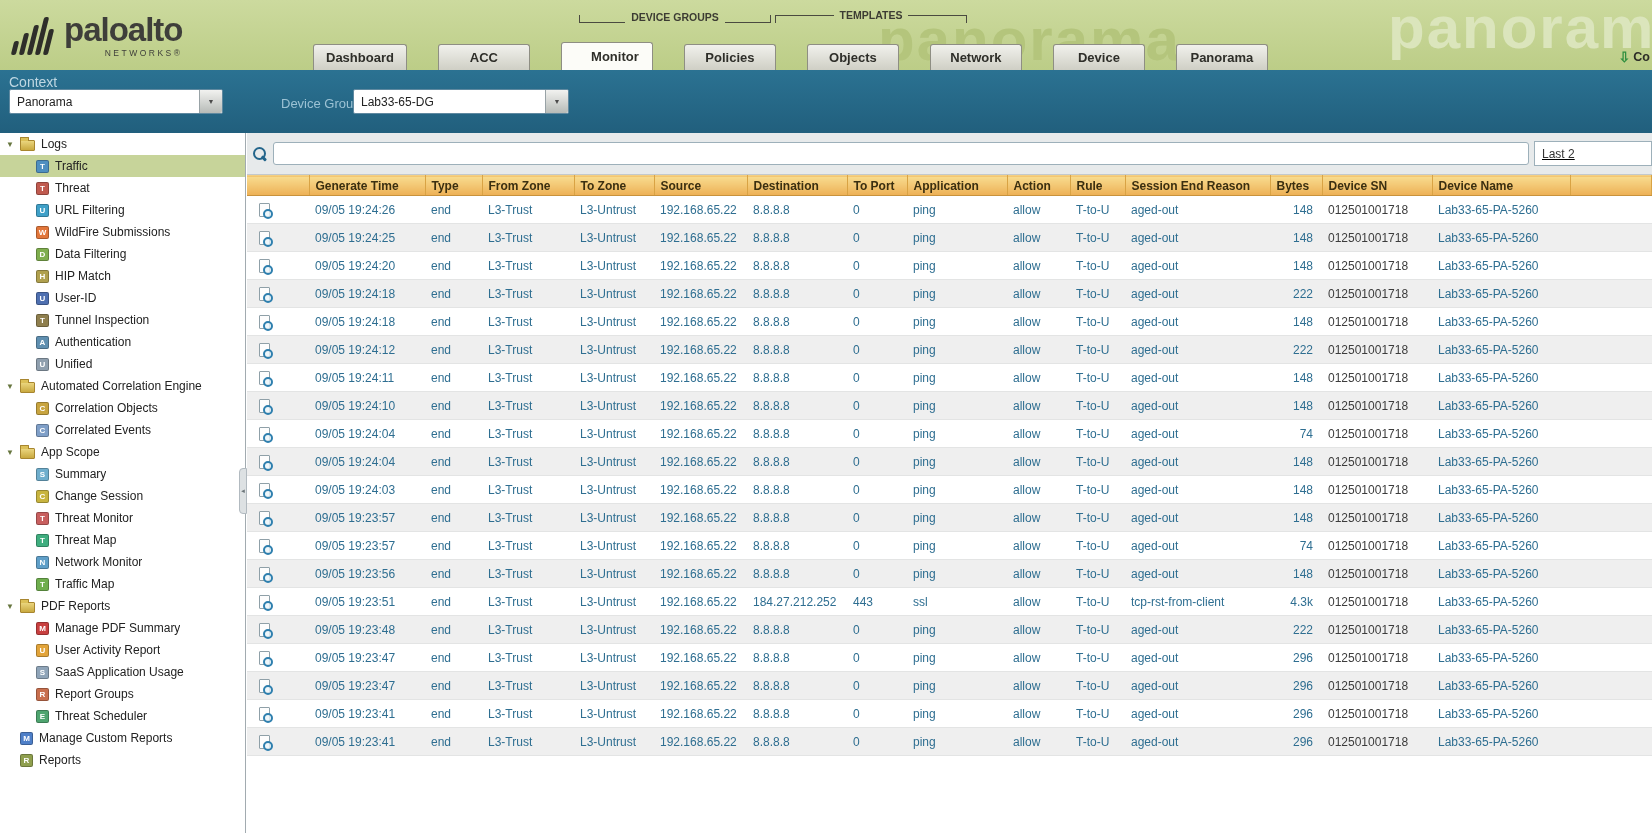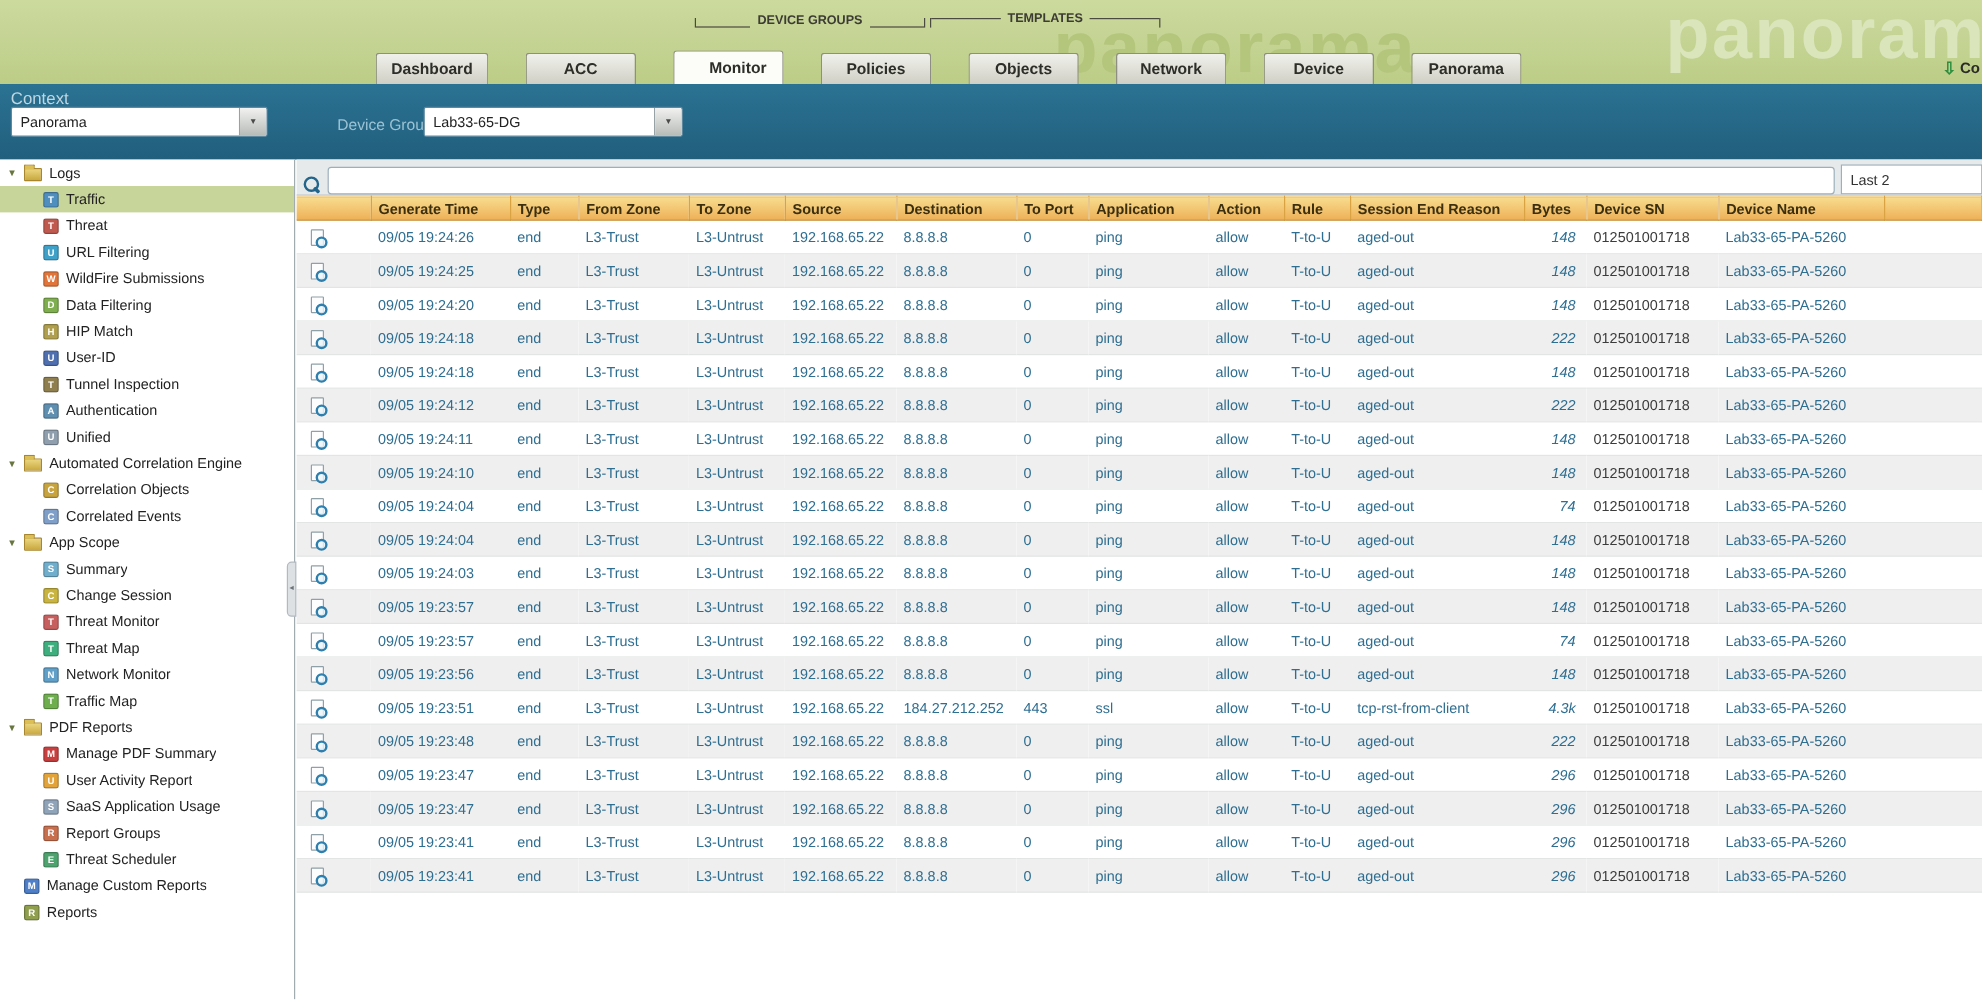--- a/index.html
+++ b/index.html
@@ -70,58 +70,71 @@
   .ticon.folder:before { content:""; position:absolute; top:-4px; left:-1px; width:7px; height:3px;
     background:#dcc057; border:1px solid #a8862f; border-bottom:none; border-radius:1px 1px 0 0; }
   .tree-label { overflow:hidden; text-overflow:ellipsis; }
 
   .collapse-handle { position:absolute; left:239px; top:468px; width:8px; height:46px; z-index:5;
     background:#dde1e3; border:1px solid #b2bac0; border-radius:4px 0 0 4px;
     display:flex; align-items:center; justify-content:center; font-size:6px; color:#6a7478; cursor:pointer; }
 
   
   .main { position:absolute; top:133px; left:247px; width:1405px; height:700px; background:#ffffff; overflow:hidden; }
-  .search-row { height:30px; background:#e7eaeb; border-bottom:1px solid #c3c9cc;
-    display:flex; align-items:flex-end; padding:0 0 0 5px; gap:5px; }
+  .search-row { height:42px; background:#e7eaeb; border-bottom:1px solid #c3c9cc;
+    display:flex; align-items:center; padding:0 0 0 5px; gap:5px;text-decoration:underline; }
   .mag { width:16px; height:16px; position:relative; flex:none; }
   .mag:before { content:""; position:absolute; width:9px; height:9px; border:2px solid #23658b;
     border-radius:50%; left:1px; top:1px; }
   .mag:after { content:""; position:absolute; width:6px; height:2.5px; background:#23658b;
     transform:rotate(45deg); left:9px; top:11px; border-radius:1px; }
   .search-input { flex:1; height:23px; border:1px solid #9db0ba; background:#ffffff; border-radius:3px;
     padding:0 7px; font-size:12px; font-family:"Liberation Sans",sans-serif; color:#222; outline:none; }
   .time-filter { width:118px; flex:none; height:25px; background:#ffffff; border:1px solid #9db0ba;
     display:flex; align-items:center; padding:0 7px; font-size:12px; color:#333333;
     white-space:nowrap; overflow:hidden; cursor:pointer; }
 
   table.log-table { border-collapse:collapse; table-layout:fixed; width:1405px; }
   .log-table th { background:linear-gradient(#f8dc8f,#edb055); border-right:1px solid #d9a344;
     border-top:1px solid #f3cf82; border-bottom:1px solid #c8923c; height:20px; padding:0 6px;
     font-size:12px; font-weight:bold; color:#3b2f10; text-align:left; white-space:nowrap; overflow:hidden;
     cursor:pointer; }
   .log-table td { height:28px; padding:0 6px; font-size:12px; color:#2e6e91; white-space:nowrap;
     overflow:hidden; border-bottom:1px solid #e3e4e4; background:#ffffff; }
   .log-table tr.alt td { background:#efefef; }
-  .log-table td.cell-bytes { text-align:right; padding-right:9px;font-style:italic; }
+  .log-table td.cell-bytes { text-align:right; padding-right:9px; }
   .log-table td.cell-device_sn { color:#3c3c3c; }
   .log-table td.detail-cell { padding-left:12px; }
   .detail-icon { display:inline-block; width:11px; height:14px; background:#fdfdfd;
     border:1px solid #8fa0a8; border-radius:1px; position:relative; vertical-align:middle; cursor:pointer; }
   .detail-icon:after { content:""; position:absolute; width:6px; height:6px; border:2px solid #2e7fae;
     border-radius:50%; right:-4px; bottom:-3px; background:rgba(235,245,250,0.8); }
 </style>
 </head>
 <body>
 
 <div id="app">
 
   <div class="top-header">
     <div class="watermark wm1">panorama</div>
     <div class="watermark wm2">panorama</div>
 
+    <div class="logo">
+      <div class="logo-bars">
+        <span></span>
+          <span></span>
+          <span></span>
+          <span></span>
+          <span></span>
+      </div>
+      <div class="logo-texts">
+        <div class="logo-brand">paloalto</div>
+        <div class="logo-sub">NETWORKS®</div>
+      </div>
+    </div>
 
     <div class="bracket bracket-dg">
       <span class="tick"></span>
       <span class="bline"></span>
       <span class="blabel">DEVICE GROUPS</span>
       <span class="bline"></span>
       <span class="tick"></span>
     </div>
     <div class="bracket bracket-tpl">
       <span class="tick"></span>

